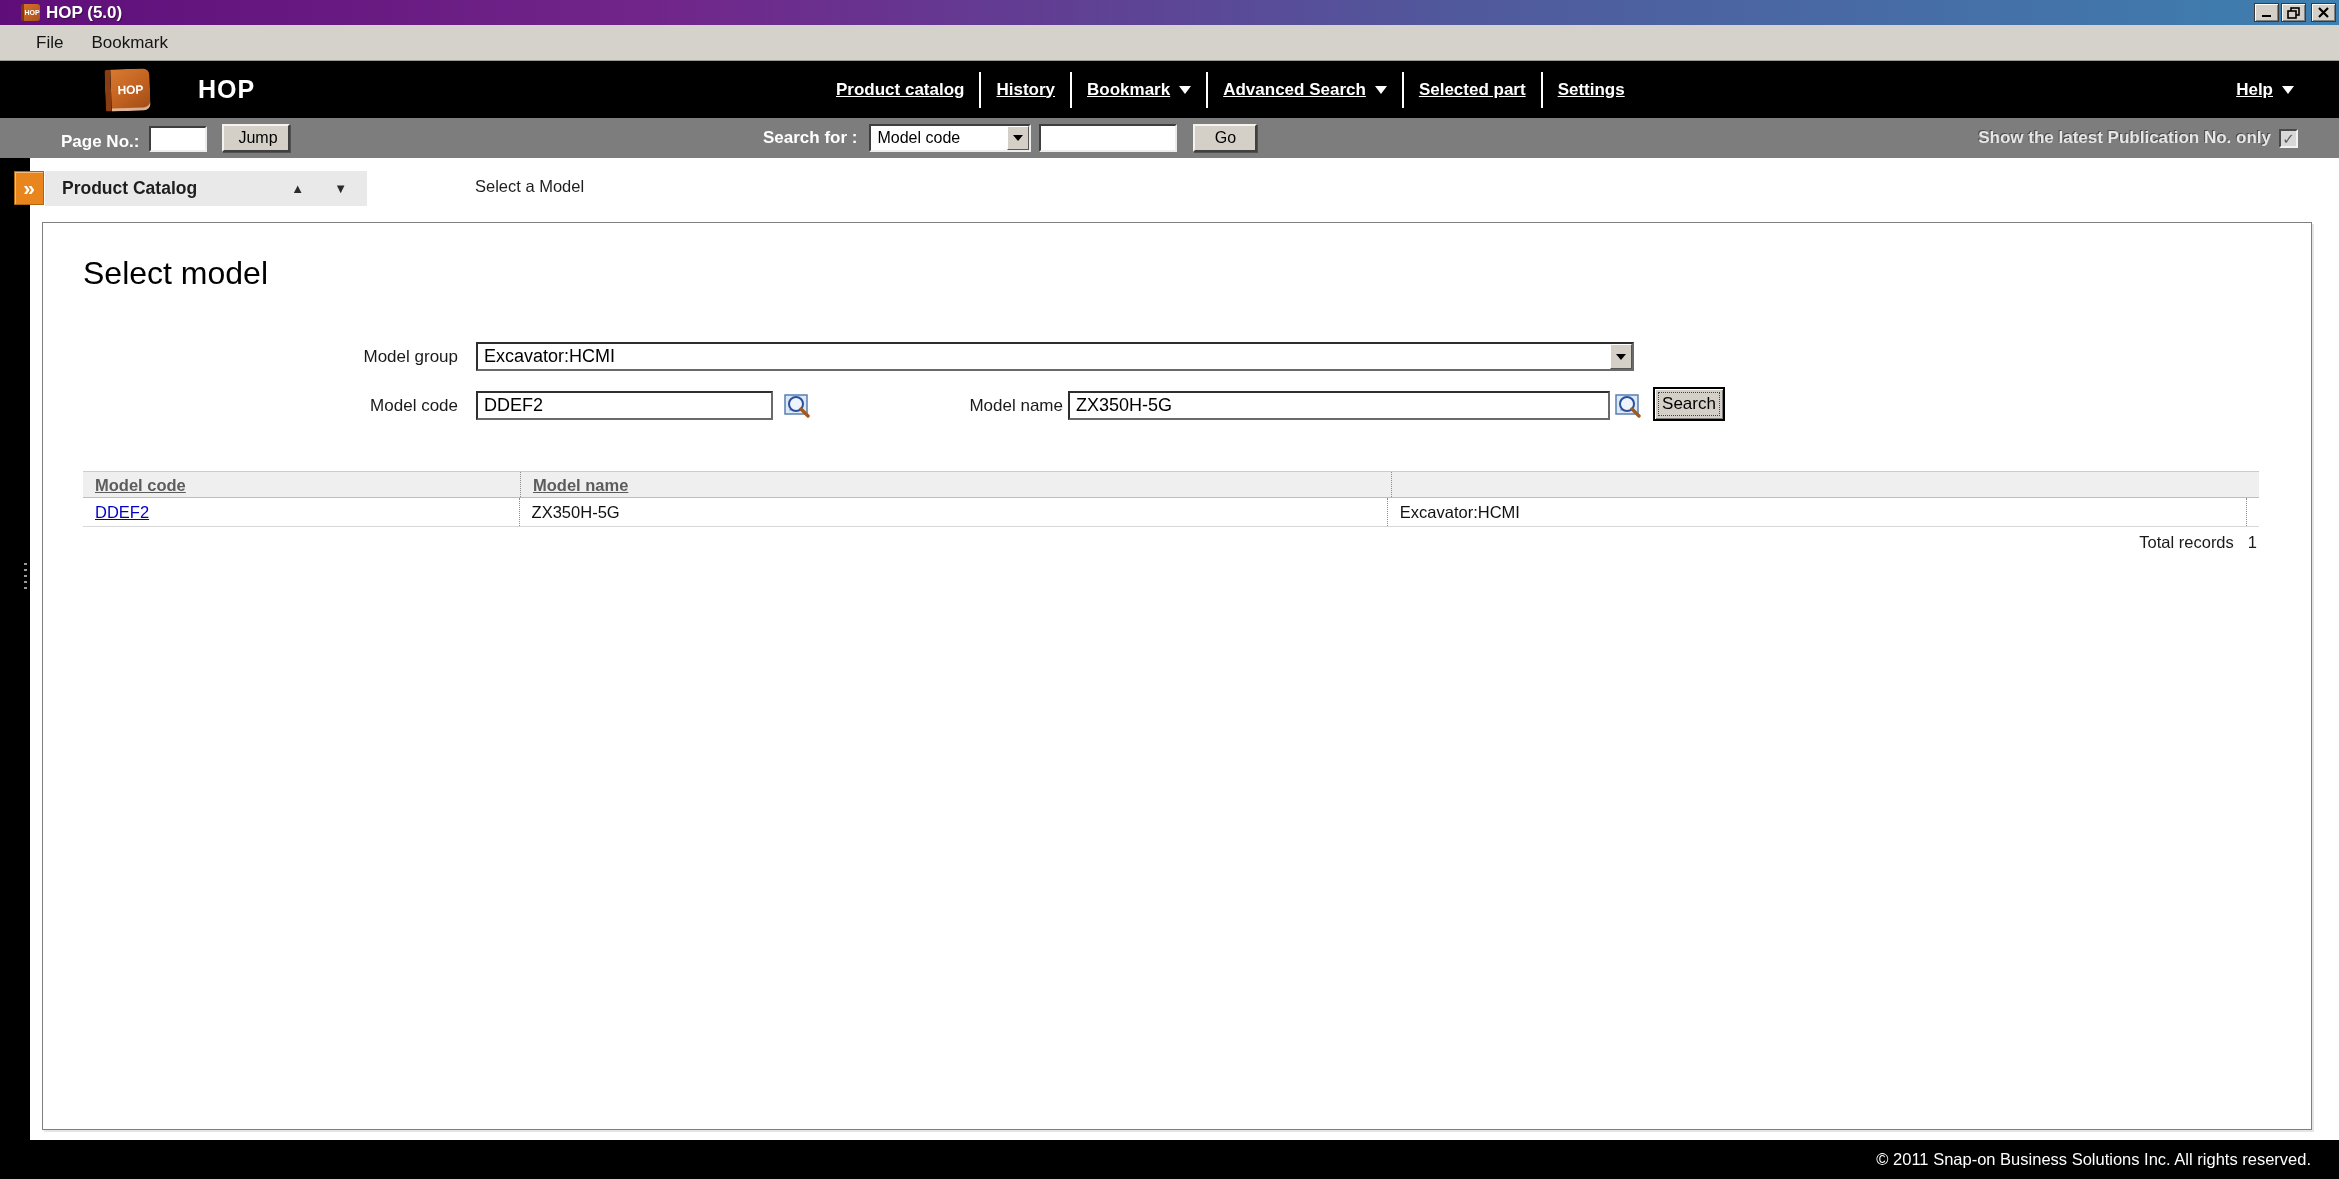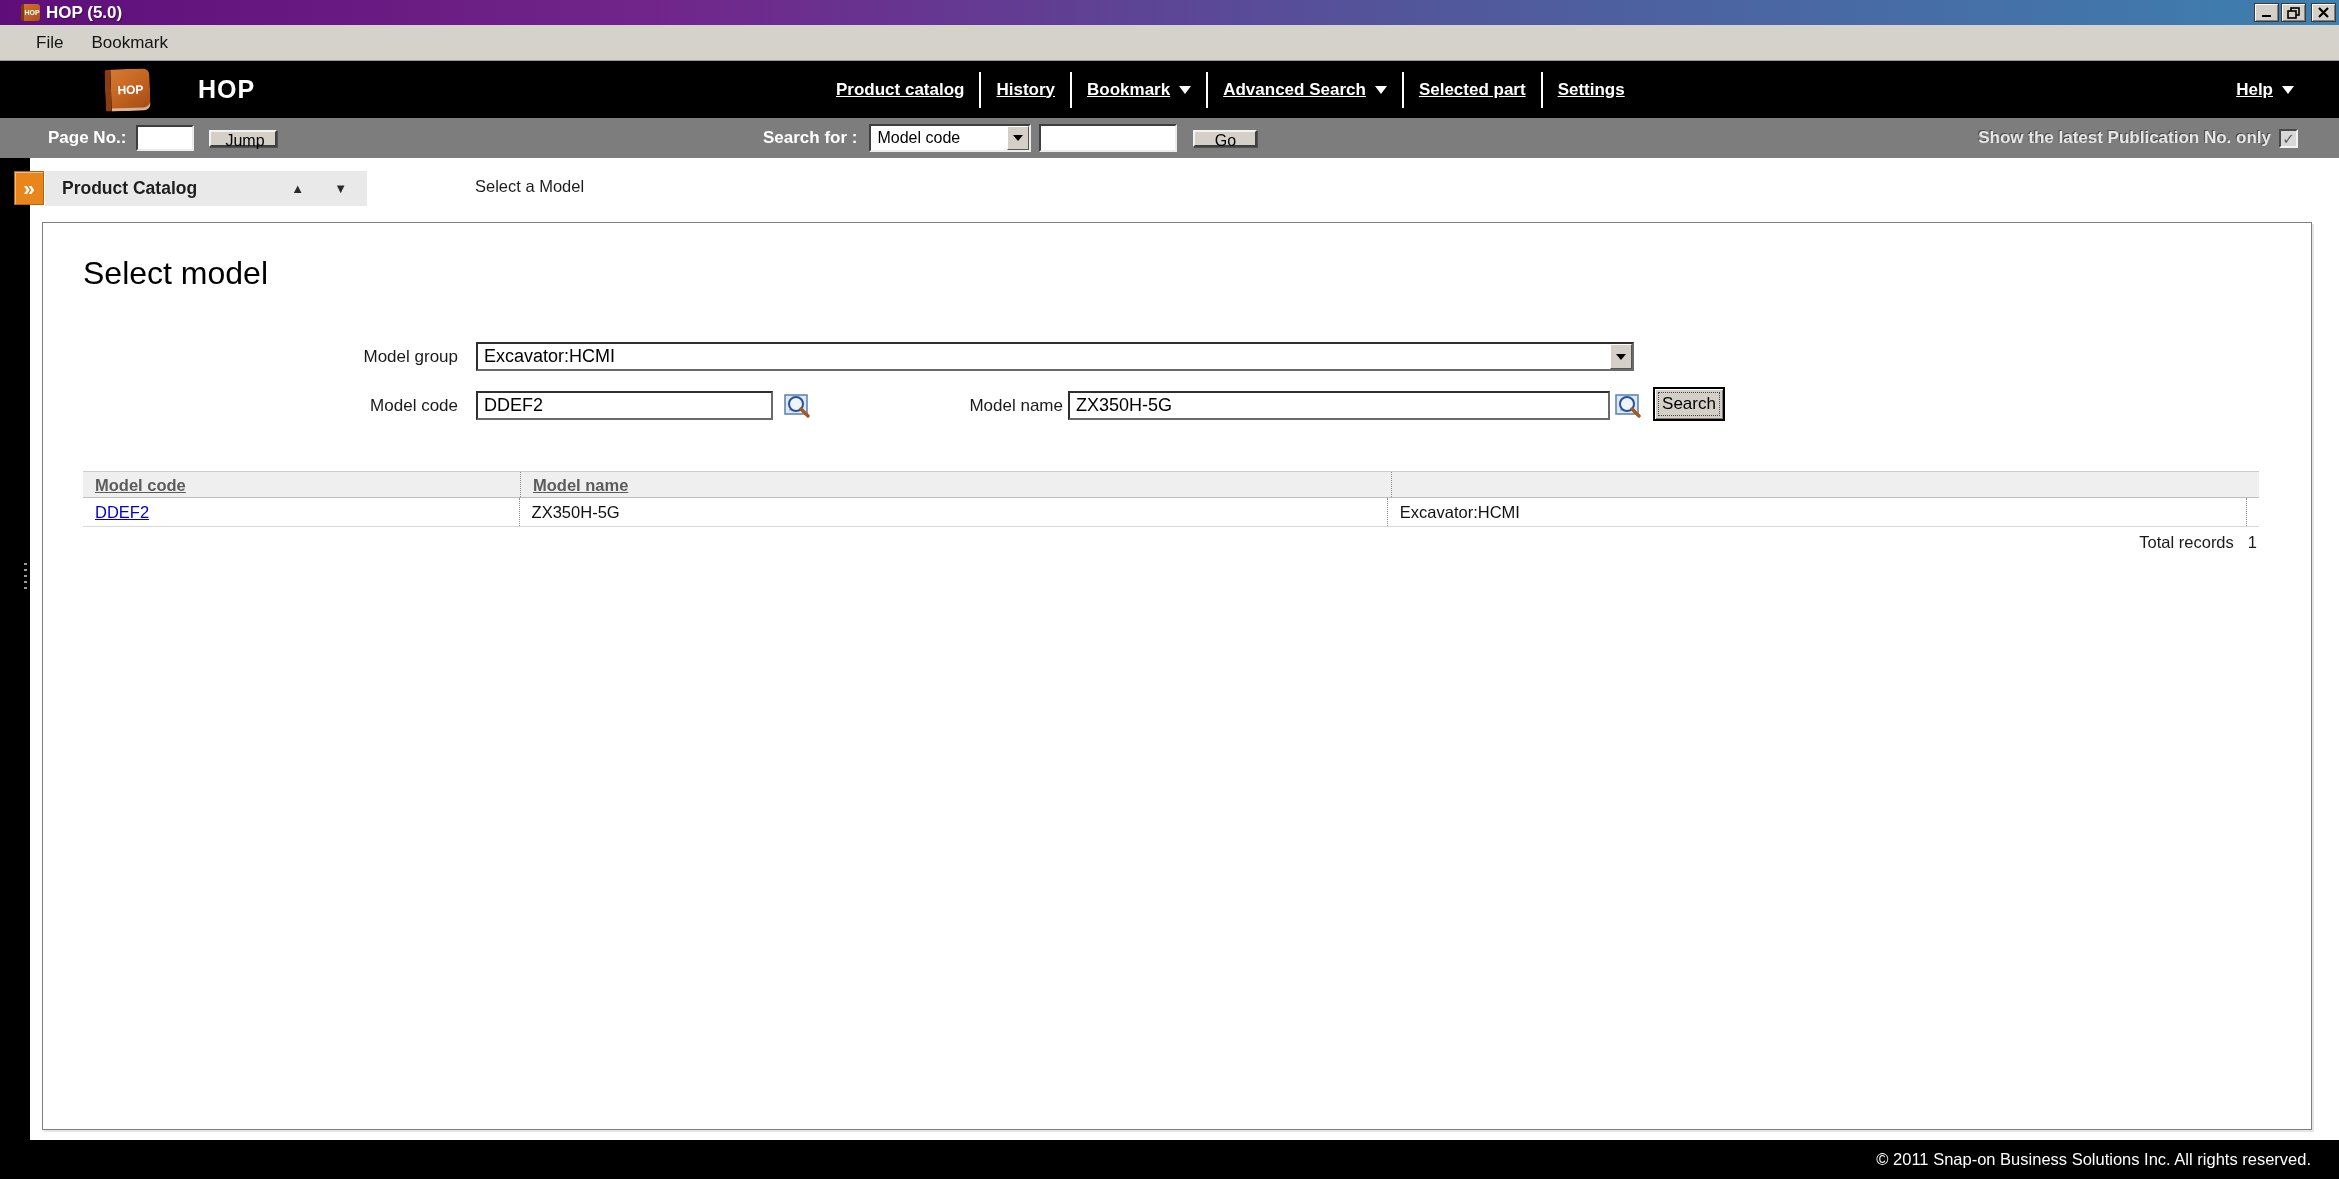--- a/index.html
+++ b/index.html
@@ -63,30 +63,30 @@
   .brand-text { color: #fff; font-weight: bold; font-size: 25px; letter-spacing: 1px; margin-left: 48px; }
   .main-nav { position: absolute; left: 836px; top: 0; height: 57px; display: flex; align-items: center; }
   .nav-link { color: #fff; font-weight: bold; font-size: 17px; text-decoration: underline; white-space: nowrap; cursor: pointer; display: flex; align-items: center; }
   .nav-sep { width: 2px; height: 36px; background: #fff; margin: 0 15px; }
   .caret { width: 0; height: 0; border-left: 6px solid transparent; border-right: 6px solid transparent; border-top: 8px solid #fff; margin-left: 9px; display: inline-block; }
   .help-area { position: absolute; right: 45px; top: 0; height: 57px; display: flex; align-items: center; }
 
   
   .toolbar { height: 40px; background: #7d7d7d; position: relative; display: flex; align-items: center; }
   .tb-label { color: #fff; font-weight: bold; font-size: 17px; white-space: nowrap; }
-  .tb-left { display: flex; align-items: center; margin-left: 48px; }
+  .tb-left { display: flex; align-items: flex-end; margin-left: 61px; }
   .classic-input {
     height: 26px; background: #fff; font-size: 16px; padding: 0 4px;
     border-style: solid; border-width: 2px;
     border-color: #3e3e3e #ececec #ececec #3e3e3e;
     font-family: "Liberation Sans", sans-serif;
   }
   .pageno-input { width: 58px; margin-left: 10px; }
   .classic-btn {
-    height: 17px; background: #d4d0c8; color: #000; font-size: 16px;
+    height: 28px; background: #d4d0c8; color: #000; font-size: 16px;
     border-style: solid; border-width: 2px;
     border-color: #f5f3ef #404040 #404040 #f5f3ef;
     box-shadow: 1px 1px 0 rgba(0,0,0,.35);
     padding: 0 14px; cursor: pointer;
     font-family: "Liberation Sans", sans-serif;
   }
   .jump-btn { margin-left: 15px; width: 68px; }
   .tb-center { position: absolute; left: 763px; top: 0; height: 40px; display: flex; align-items: center; }
   .combo {
     height: 28px; background: #fff; display: flex; align-items: center;

